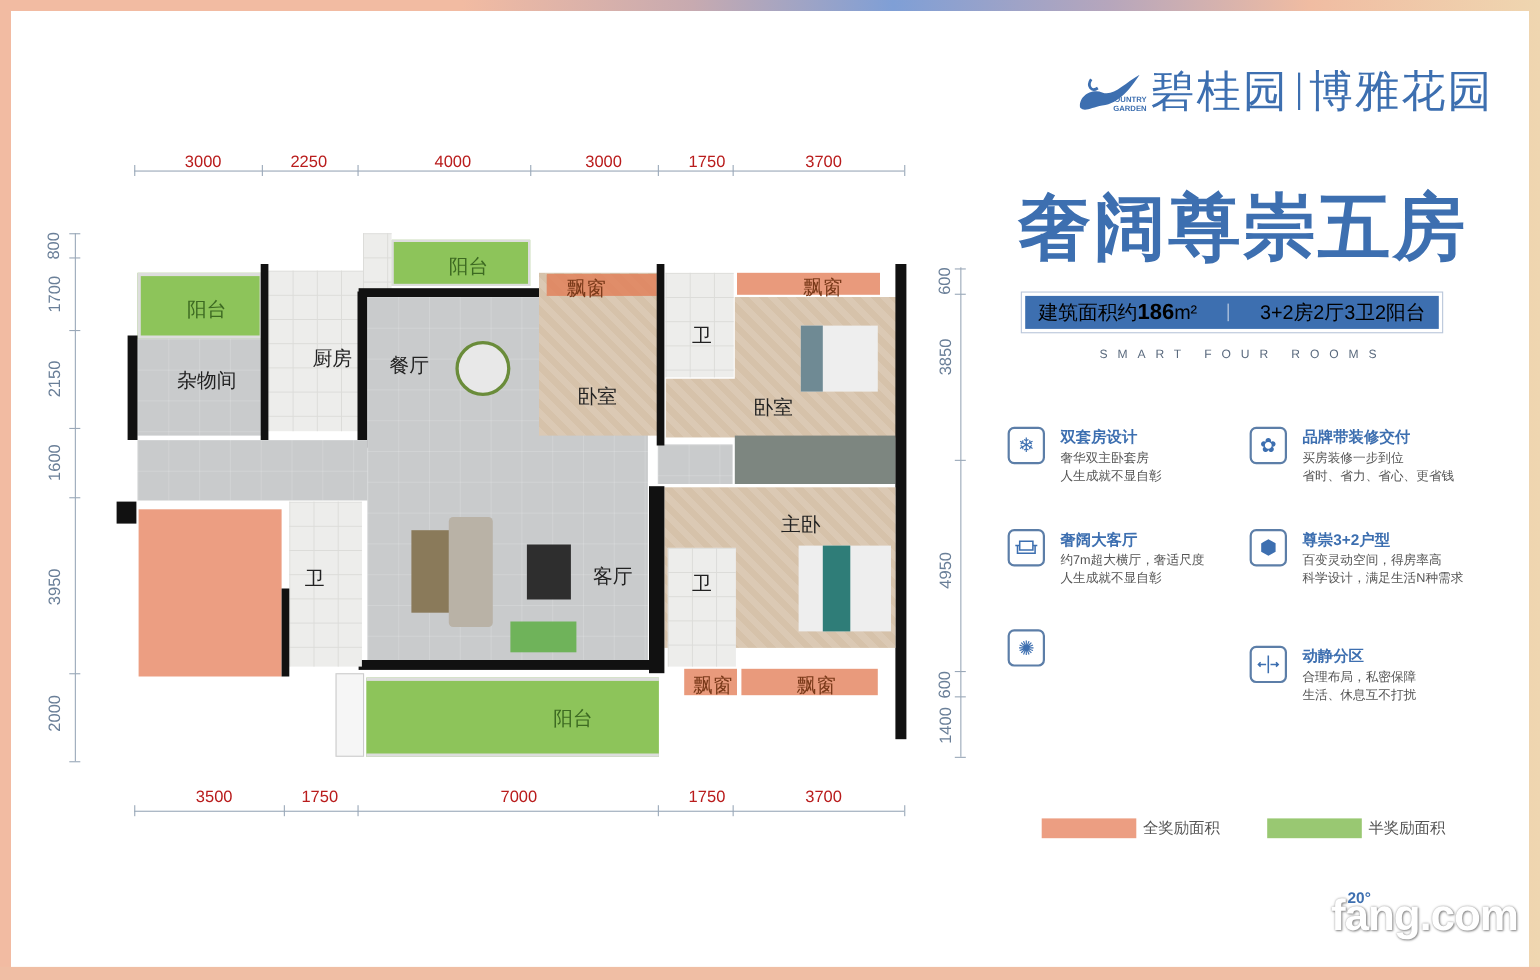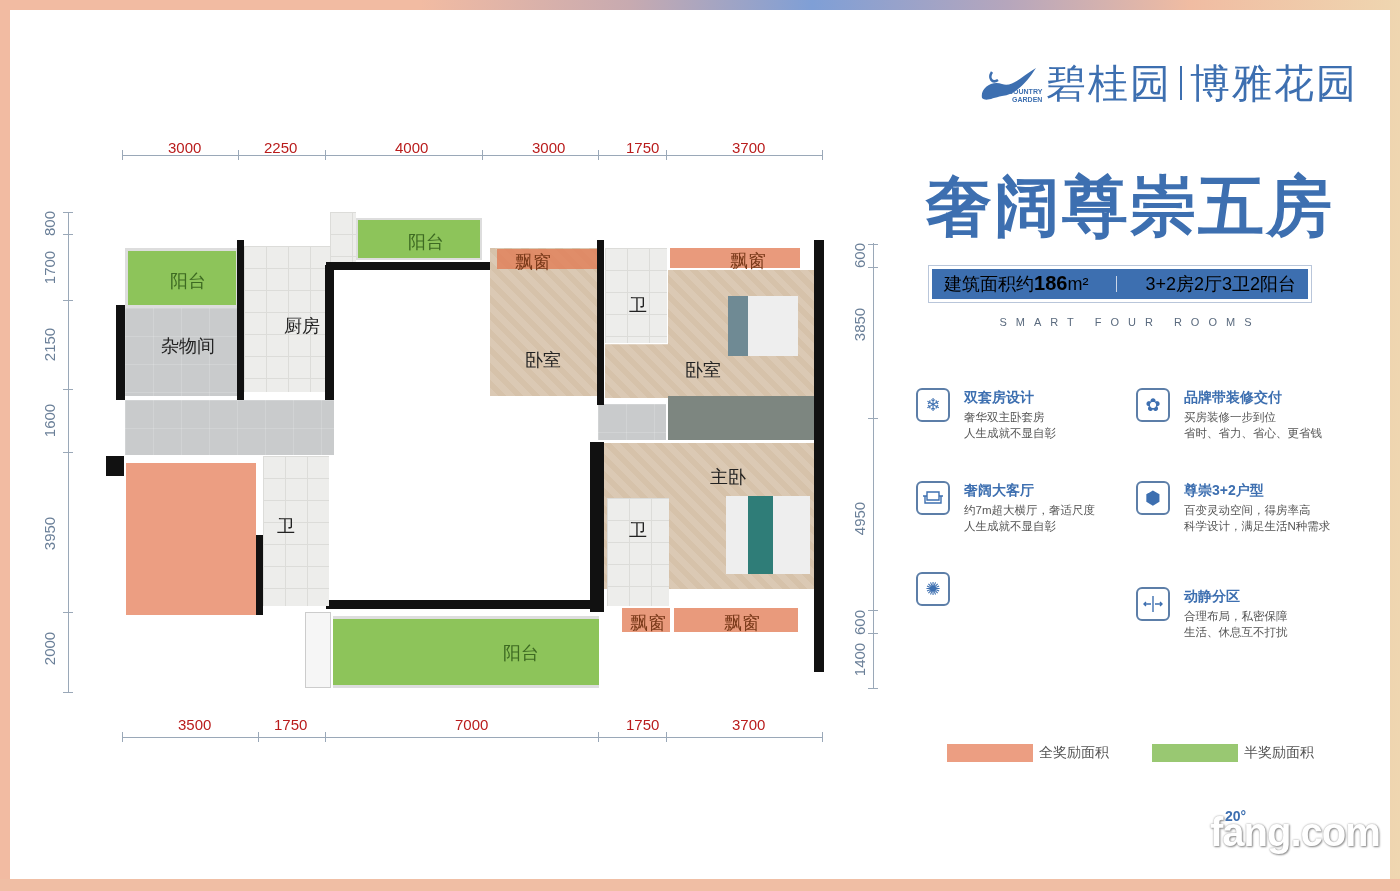--- a/index.html
+++ b/index.html
@@ -209,20 +209,31 @@
     <span class="rlabel" style="left:40px;top:68px">厨房</span>
   </div>
   <div class="wall" style="left:237px;top:240px;width:7px;height:160px"></div>
   <div class="wall" style="left:325px;top:265px;width:9px;height:142px"></div>
 
   <div class="room balcony" style="left:356px;top:218px;width:126px;height:42px;border:2px solid #ddd">
     <span class="rlabel" style="left:50px;top:10px;color:#3d6a22">阳台</span>
   </div>
   <div class="room floor-tile" style="left:330px;top:212px;width:26px;height:55px"></div>
 
+  <div class="room floor-grey" style="left:334px;top:270px;width:255px;height:332px">
+    <span class="rlabel" style="left:20px;top:50px">餐厅</span>
+    <span class="rlabel" style="left:205px;top:242px">客厅</span>
+
+    <div style="position:absolute;left:80px;top:40px;width:50px;height:50px;border-radius:50%;background:#e8e8e8;border:3px solid #6a8c3a"></div>
+
+    <div style="position:absolute;left:74px;top:200px;width:40px;height:100px;background:#b9b2a6;border-radius:4px"></div>
+    <div style="position:absolute;left:40px;top:212px;width:34px;height:75px;background:#8a7a5a"></div>
+    <div style="position:absolute;left:145px;top:225px;width:40px;height:50px;background:#2e2e2e"></div>
+    <div style="position:absolute;left:130px;top:295px;width:60px;height:28px;background:#6fb35a"></div>
+  </div>
   <div class="wall" style="left:326px;top:262px;width:272px;height:8px"></div>
   <div class="wall" style="left:326px;top:600px;width:272px;height:9px"></div>
 
   <div class="room floor-grey" style="left:125px;top:400px;width:209px;height:55px"></div>
   <div class="room floor-grey" style="left:598px;top:404px;width:68px;height:36px"></div>
 
   <div class="room full-award" style="left:126px;top:463px;width:130px;height:152px"></div>
   <div class="wall" style="left:106px;top:456px;width:18px;height:20px"></div>
 
   <div class="room floor-tile" style="left:263px;top:456px;width:66px;height:150px">

